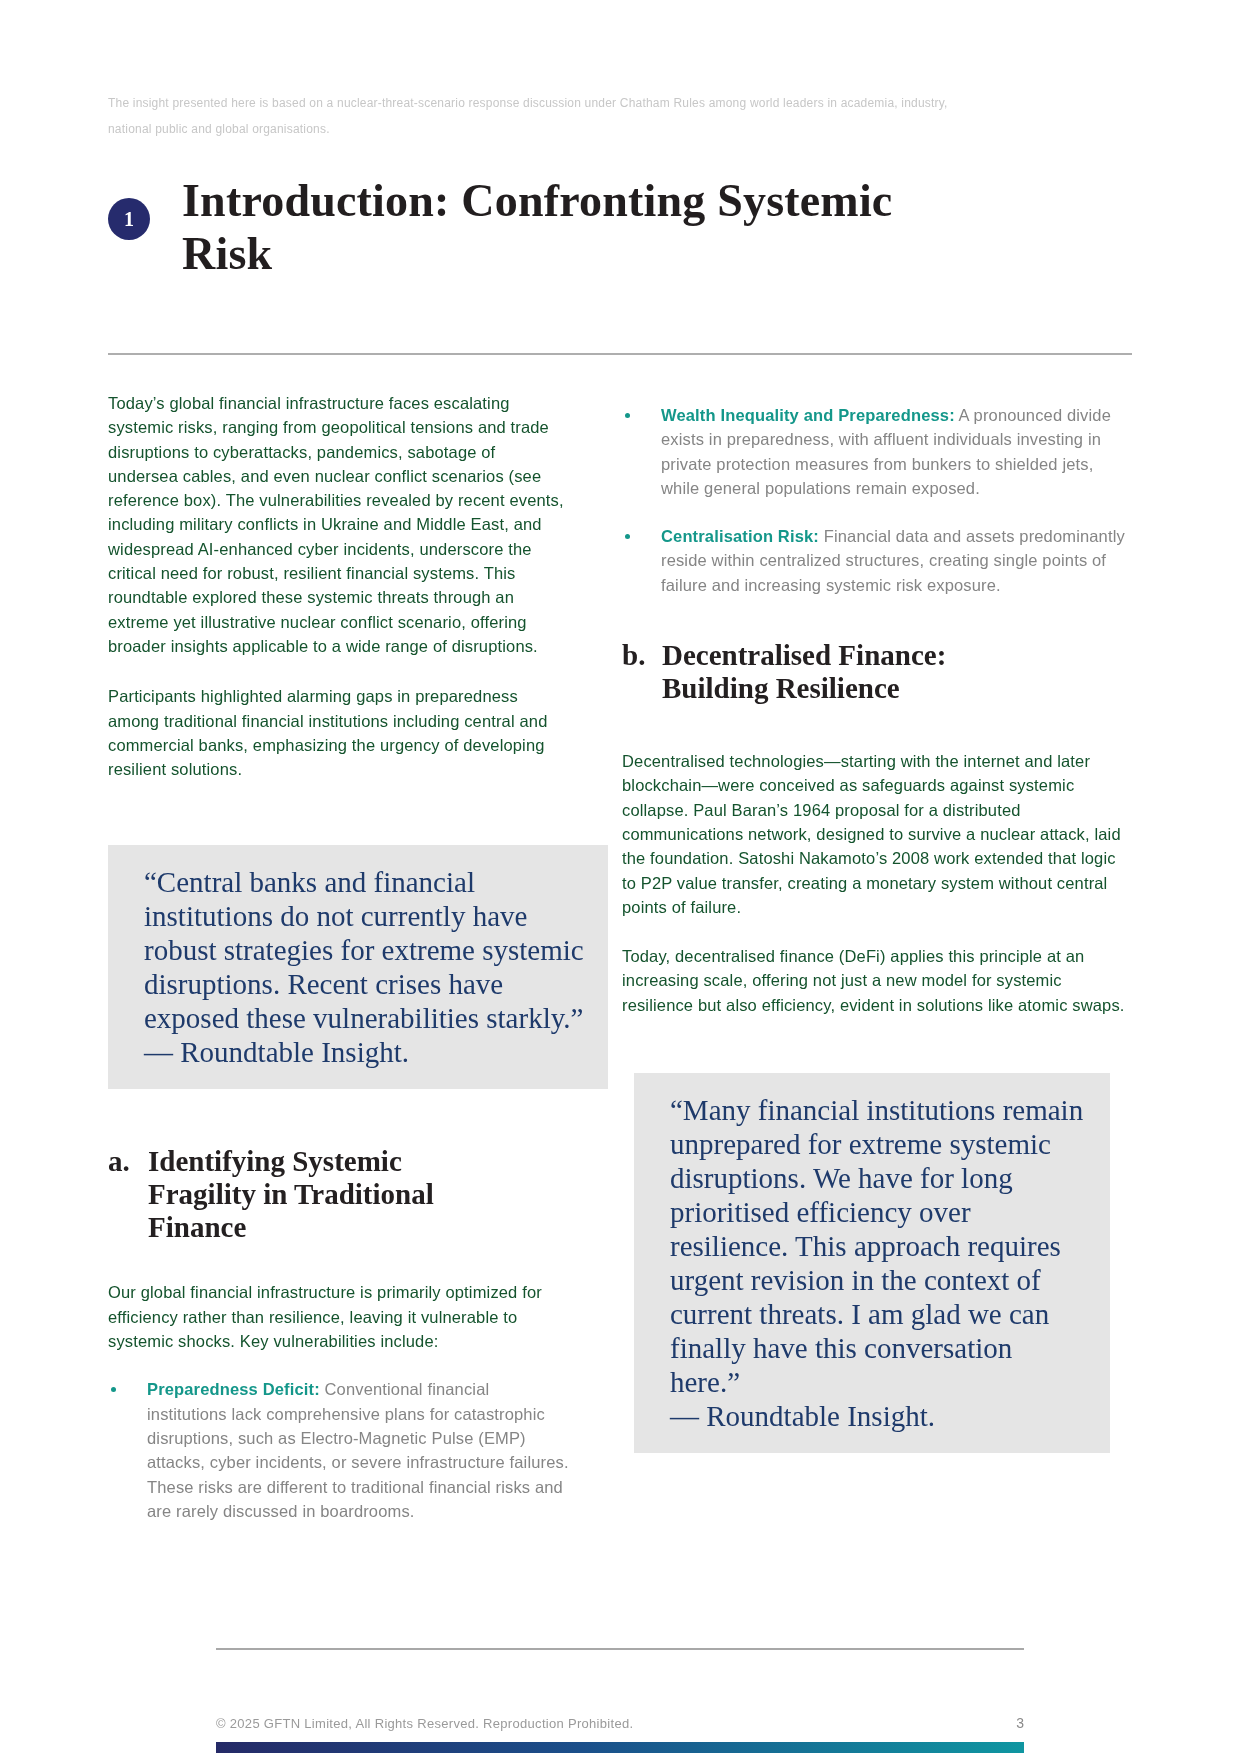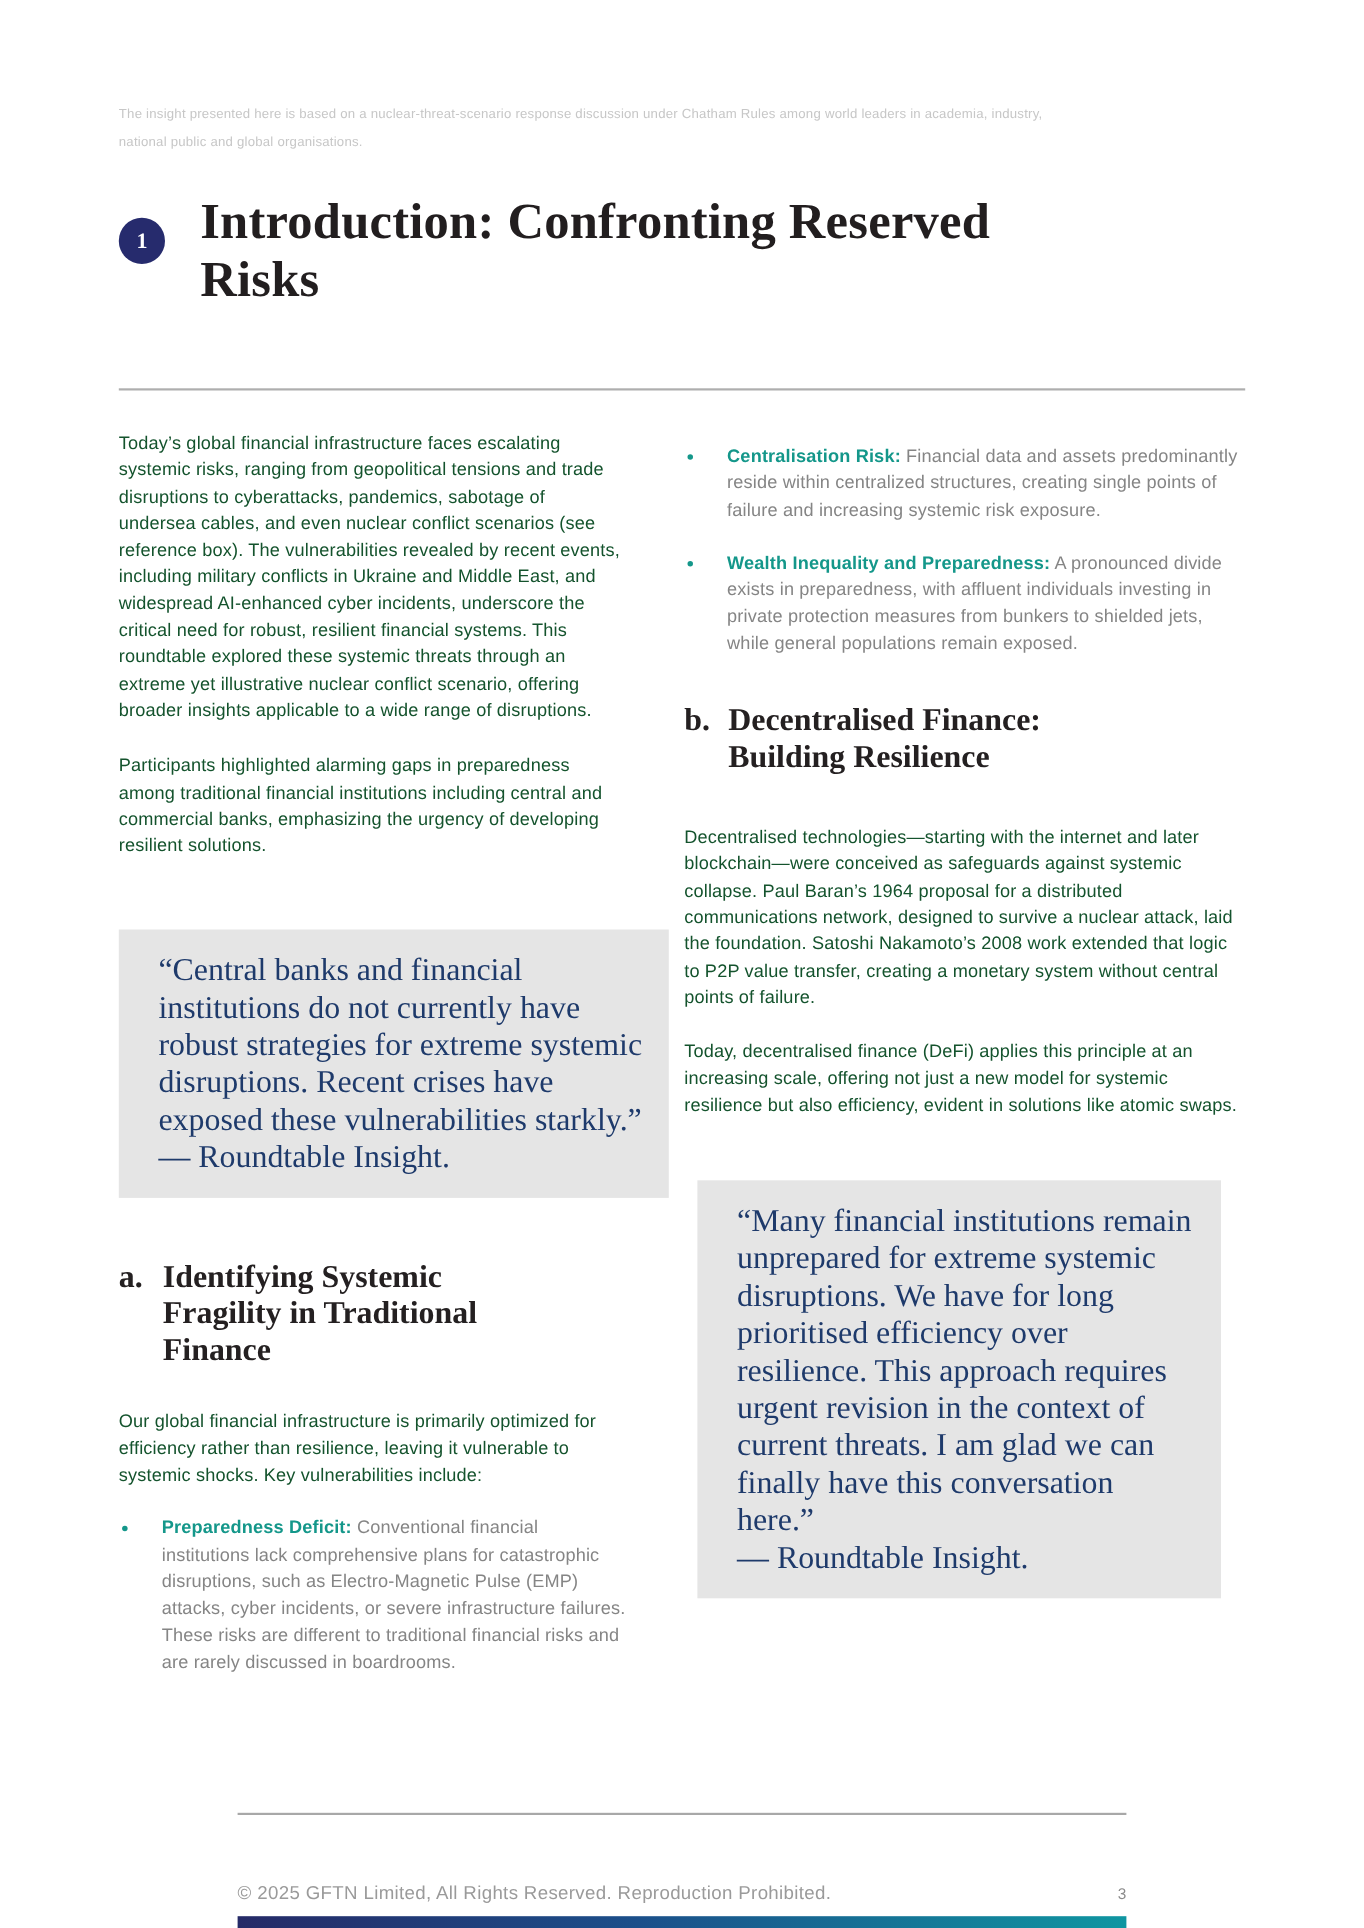--- a/index.html
+++ b/index.html
@@ -90,39 +90,39 @@
     width: 5px; height: 5px; border-radius: 50%;
     background: #14978a;
   }
   .bullet-label { font-weight: 700; color: #14978a; }
   .bullet-text { color: #858585; }
   .bullet-item .para-line { font-size: 16.5px; line-height: 24.3px; letter-spacing: .15px; margin: 0; }
 
   .footer { position: absolute; left: 108px; right: 108px; bottom: 0; height: 120px; }
   .footer-rule { position: absolute; left: 0; right: 0; bottom: 103px; border: none; border-top: 2px solid #a8a8a8; margin: 0; }
   .footer-row { position: absolute; left: 0; right: 0; bottom: 22px; display: flex; justify-content: space-between; align-items: baseline; }
-  .copyright { font-size: 17px; color: #9a9a9a; letter-spacing: .3px; text-align: right; }
+  .copyright { font-size: 13px; color: #9a9a9a; letter-spacing: .3px; text-align: right; }
   .page-number { font-size: 14px; color: #8a8a8a; }
   .gradient-bar {
     position: absolute; left: 0; right: 0; bottom: 0; height: 11px;
     background: linear-gradient(to right, #252a67 0%, #1b4f8a 45%, #0f96a1 100%);
   }
 </style>
 </head>
 <body>
 
 <div class="page">
 
   <p class="top-note">The insight presented here is based on a nuclear-threat-scenario response discussion under Chatham Rules among world leaders in academia, industry, national public and global organisations.</p>
 
   <div class="section-header">
     <div class="num-badge">
       <span>1</span>
     </div>
-    <h1 class="section-title">Introduction: Confronting Reserved Risks</h1>
+    <h1 class="section-title">Introduction: Confronting Systemic Risk</h1>
   </div>
 
   <hr class="rule">
 
   <div class="columns">
 
     <div class="col">
       <p class="para">Today’s global financial infrastructure faces escalating systemic risks, ranging from geopolitical tensions and trade disruptions to cyberattacks, pandemics, sabotage of undersea cables, and even nuclear conflict scenarios (see reference box). The vulnerabilities revealed by recent events, including military conflicts in Ukraine and Middle East, and widespread AI-enhanced cyber incidents, underscore the critical need for robust, resilient financial systems. This roundtable explored these systemic threats through an extreme yet illustrative nuclear conflict scenario, offering broader insights applicable to a wide range of disruptions.</p>
       <p class="para lc-para2">Participants highlighted alarming gaps in preparedness among traditional financial institutions including central and commercial banks, emphasizing the urgency of developing resilient solutions.</p>
 
@@ -143,25 +143,25 @@
           <span class="bullet-dot"></span>
           <p class="para-line"><span class="bullet-label">Preparedness Deficit:</span> <span class="bullet-text">Conventional financial institutions lack comprehensive plans for catastrophic disruptions, such as Electro-Magnetic Pulse (EMP) attacks, cyber incidents, or severe infrastructure failures. These risks are different to traditional financial risks and are rarely discussed in boardrooms.</span></p>
         </li>
       </ul>
     </div>
 
     <div class="col">
       <ul class="bullet-list rc-bullets">
         <li class="bullet-item">
           <span class="bullet-dot"></span>
-          <p class="para-line"><span class="bullet-label">Centralisation Risk:</span> <span class="bullet-text">Financial data and assets predominantly reside within centralized structures, creating single points of failure and increasing systemic risk exposure.</span></p>
+          <p class="para-line"><span class="bullet-label">Wealth Inequality and Preparedness:</span> <span class="bullet-text">A pronounced divide exists in preparedness, with affluent individuals investing in private protection measures from bunkers to shielded jets, while general populations remain exposed.</span></p>
         </li>
         <li class="bullet-item">
           <span class="bullet-dot"></span>
-          <p class="para-line"><span class="bullet-label">Wealth Inequality and Preparedness:</span> <span class="bullet-text">A pronounced divide exists in preparedness, with affluent individuals investing in private protection measures from bunkers to shielded jets, while general populations remain exposed.</span></p>
+          <p class="para-line"><span class="bullet-label">Centralisation Risk:</span> <span class="bullet-text">Financial data and assets predominantly reside within centralized structures, creating single points of failure and increasing systemic risk exposure.</span></p>
         </li>
       </ul>
 
       <div class="sub-heading rc-heading">
         <span class="sh-label">b.</span>
         <h2 class="sh-title sh-title-b">Decentralised Finance: Building Resilience</h2>
       </div>
 
       <p class="para rc-para1">Decentralised technologies—starting with the internet and later blockchain—were conceived as safeguards against systemic collapse. Paul Baran’s 1964 proposal for a distributed communications network, designed to survive a nuclear attack, laid the foundation. Satoshi Nakamoto’s 2008 work extended that logic to P2P value transfer, creating a monetary system without central points of failure.</p>
       <p class="para rc-para2">Today, decentralised finance (DeFi) applies this principle at an increasing scale, offering not just a new model for systemic resilience but also efficiency, evident in solutions like atomic swaps.</p>

